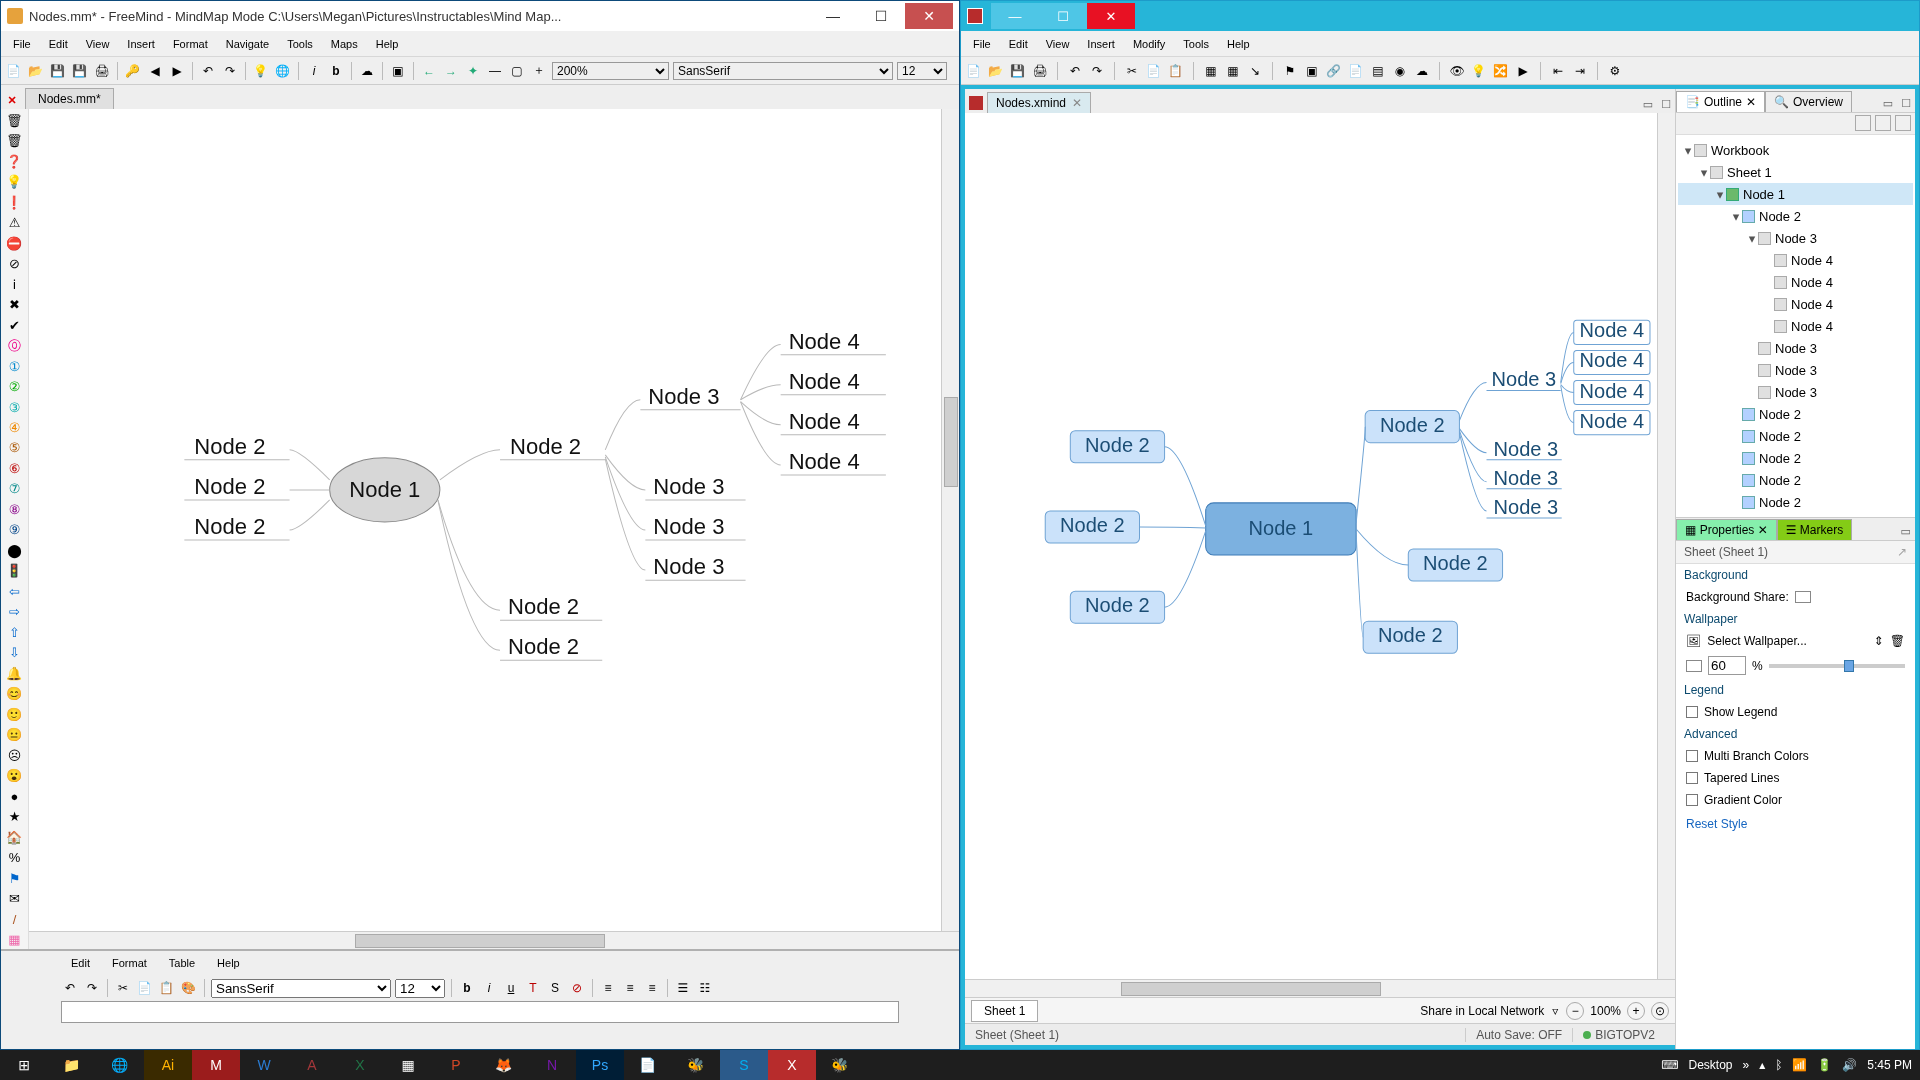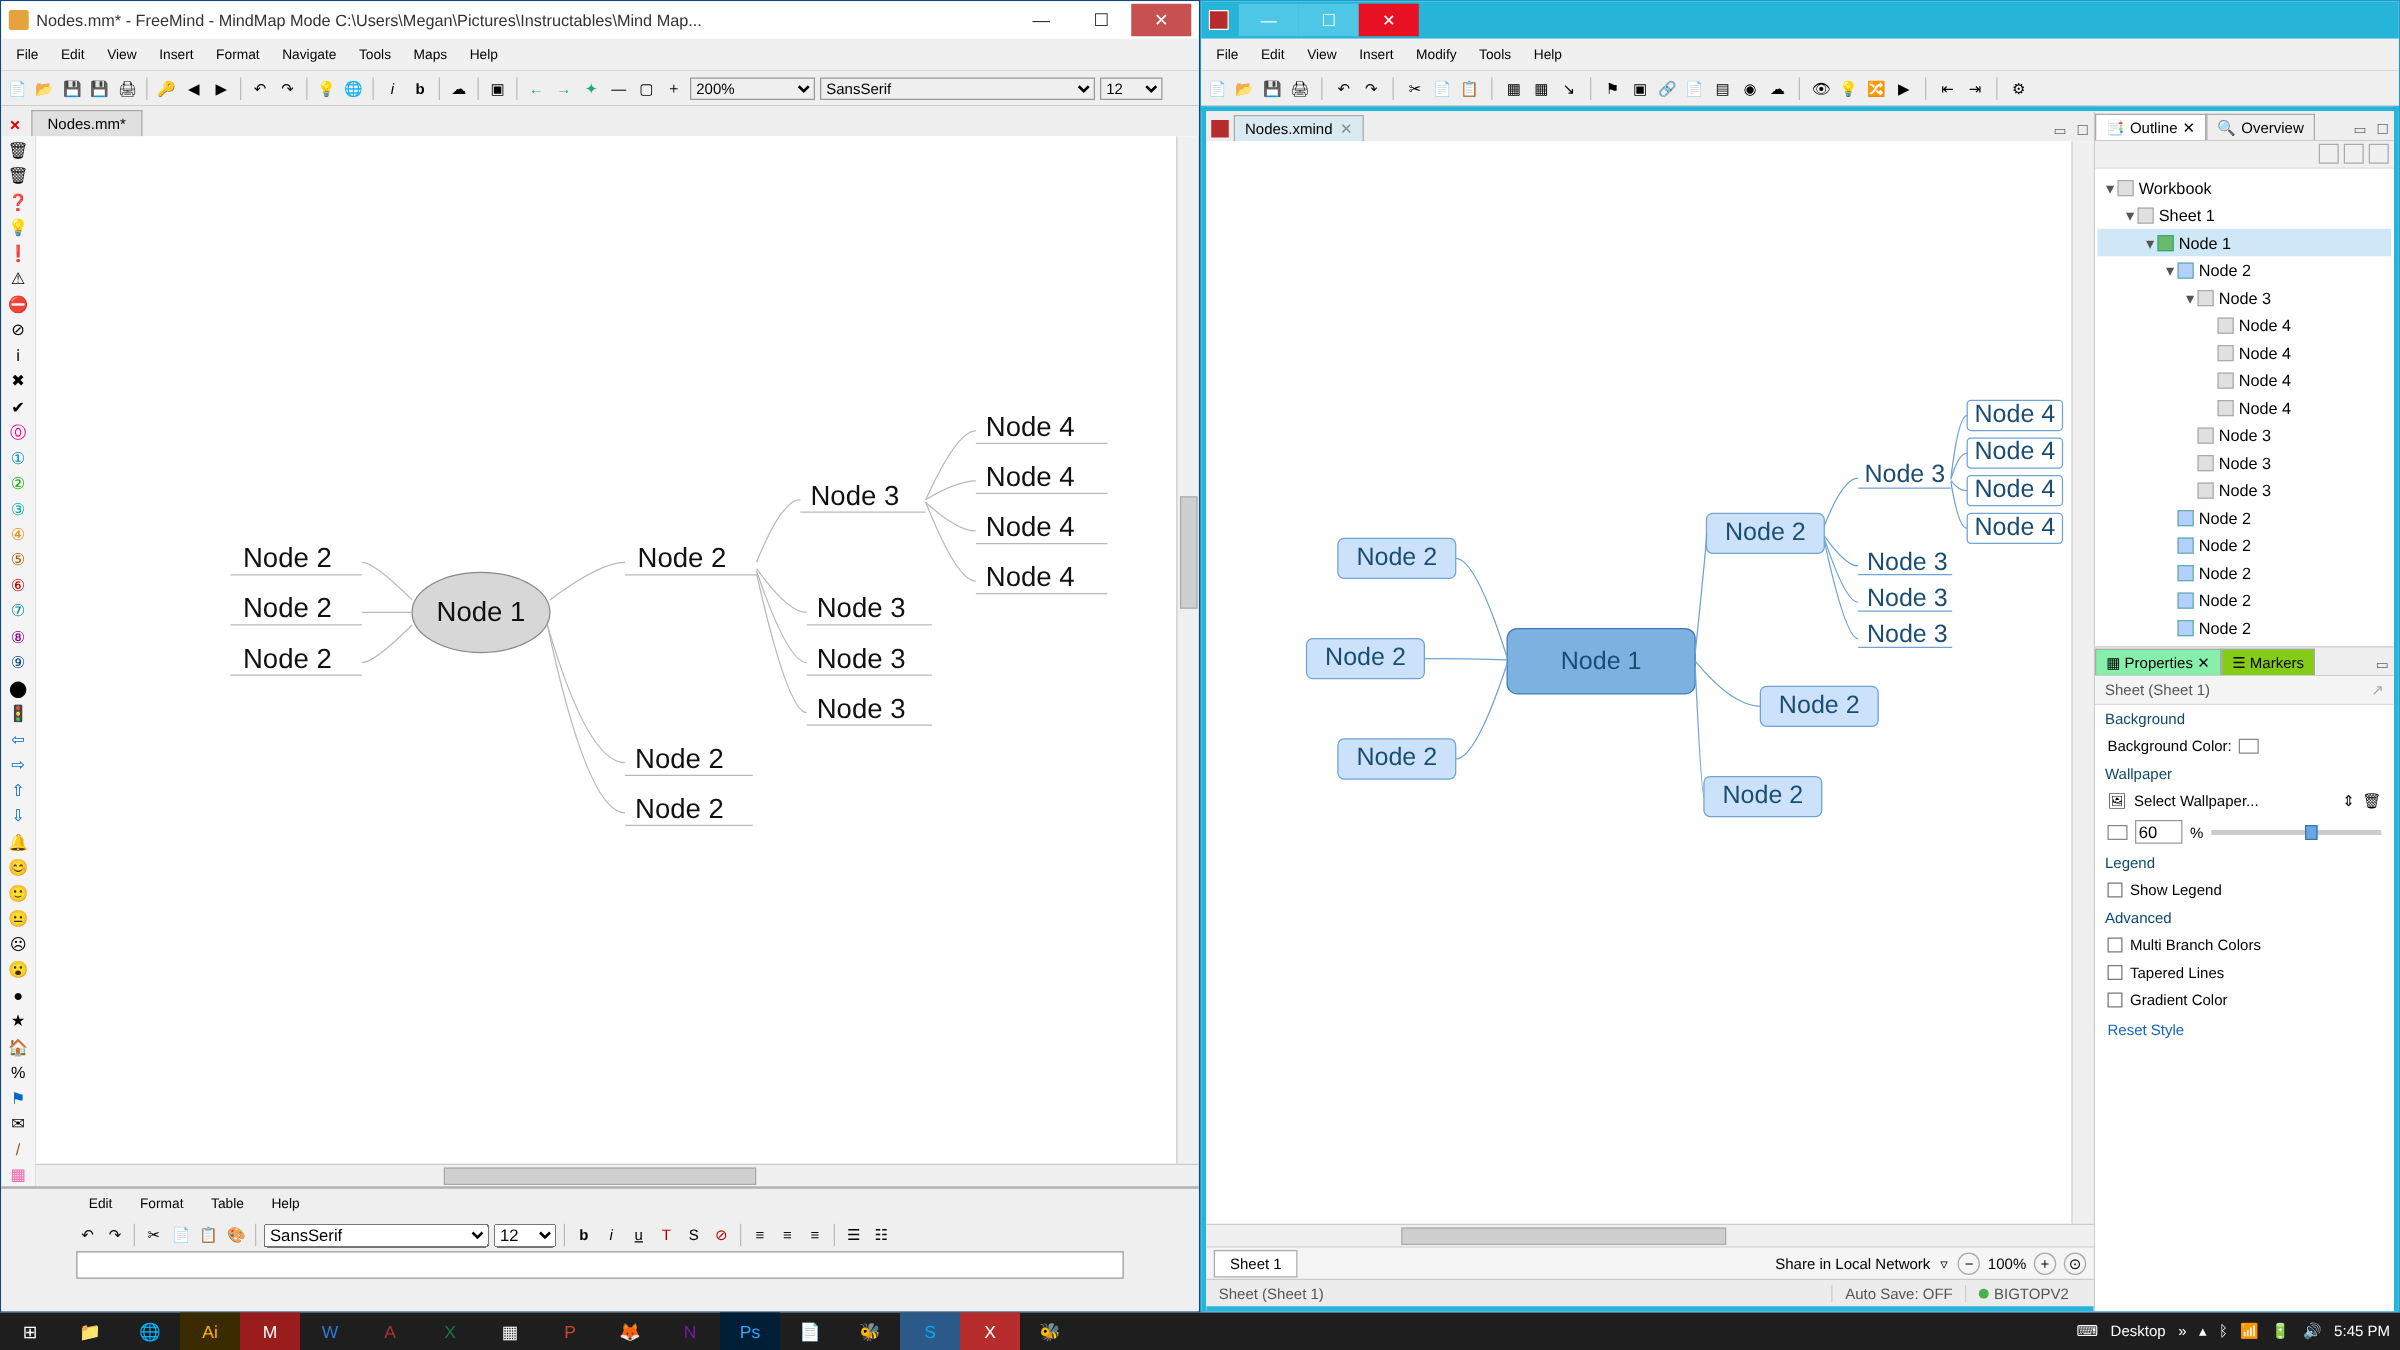--- a/index.html
+++ b/index.html
@@ -14,21 +14,21 @@
 .fm-titlebar .winbtn { width: 48px; height: 26px; display: flex; align-items: center; justify-content: center; font-size: 14px; color: #333; }
 .fm-titlebar .winbtn.close { background: #c75050; color: #fff; }
 
 .menubar { height: 26px; background: #f0f0f0; display: flex; align-items: center; padding: 0 4px; gap: 2px; border-bottom: 1px solid #d7d7d7; }
 .menubar span { padding: 2px 8px; cursor: default; }
 
 .fm-toolbar { height: 28px; background: #efefef; border-bottom: 1px solid #ccc; display: flex; align-items: center; padding: 0 4px; gap: 4px; }
 .tbicon { width: 18px; height: 18px; display: inline-flex; align-items: center; justify-content: center; font-size: 12px; }
 .sep { width: 1px; height: 18px; background: #bbb; margin: 0 2px; }
 .fm-toolbar select { font-size: 12px; border: 1px solid #999; }
-.fm-toolbar .zoom { width: 100px; }
+.fm-toolbar .zoom { width: 117px; }
 .fm-toolbar .font { width: 220px; }
 .fm-toolbar .size { width: 50px; }
 
 .fm-tabbar { height: 24px; display: flex; align-items: flex-end; padding-left: 4px; background: #eee; }
 .fm-tabbar .red-x { width: 14px; height: 14px; color: #d00; display: flex; align-items: center; justify-content: center; margin-right: 6px; margin-bottom: 2px; font-weight: bold; }
 .fm-tabbar .tab { padding: 3px 12px; background: #e0e0e0; border: 1px solid #aaa; border-bottom: none; font-size: 12px; }
 
 .fm-body { flex: 1; display: flex; overflow: hidden; }
 .fm-iconstrip { width: 28px; background: #f4f4f4; border-right: 1px solid #ddd; display: flex; flex-direction: column; align-items: center; gap: 2px; padding-top: 2px; }
 .fm-iconstrip .ic { width: 20px; height: 20px; font-size: 13px; display: flex; align-items: center; justify-content: center; }
@@ -632,21 +632,21 @@
         <span style="padding:2px 4px;color:#666">▭</span>
       </div>
 
       <div class="props-pane">
         <div class="hdr">
             <span>Sheet (Sheet 1)</span>
             <span class="ico">↗</span>
           </div>
         <div class="sect">Background</div>
         <div class="line">
-            <span>Background Color:</span>
+            <span>Background Share:</span>
             <span class="sw"></span>
           </div>
         <div class="sect">Wallpaper</div>
         <div class="line">
             <span>🖼</span>
             <span>Select Wallpaper...</span>
             <span style="flex:1"></span>
             <span>⇕</span>
             <span>🗑</span>
           </div>

